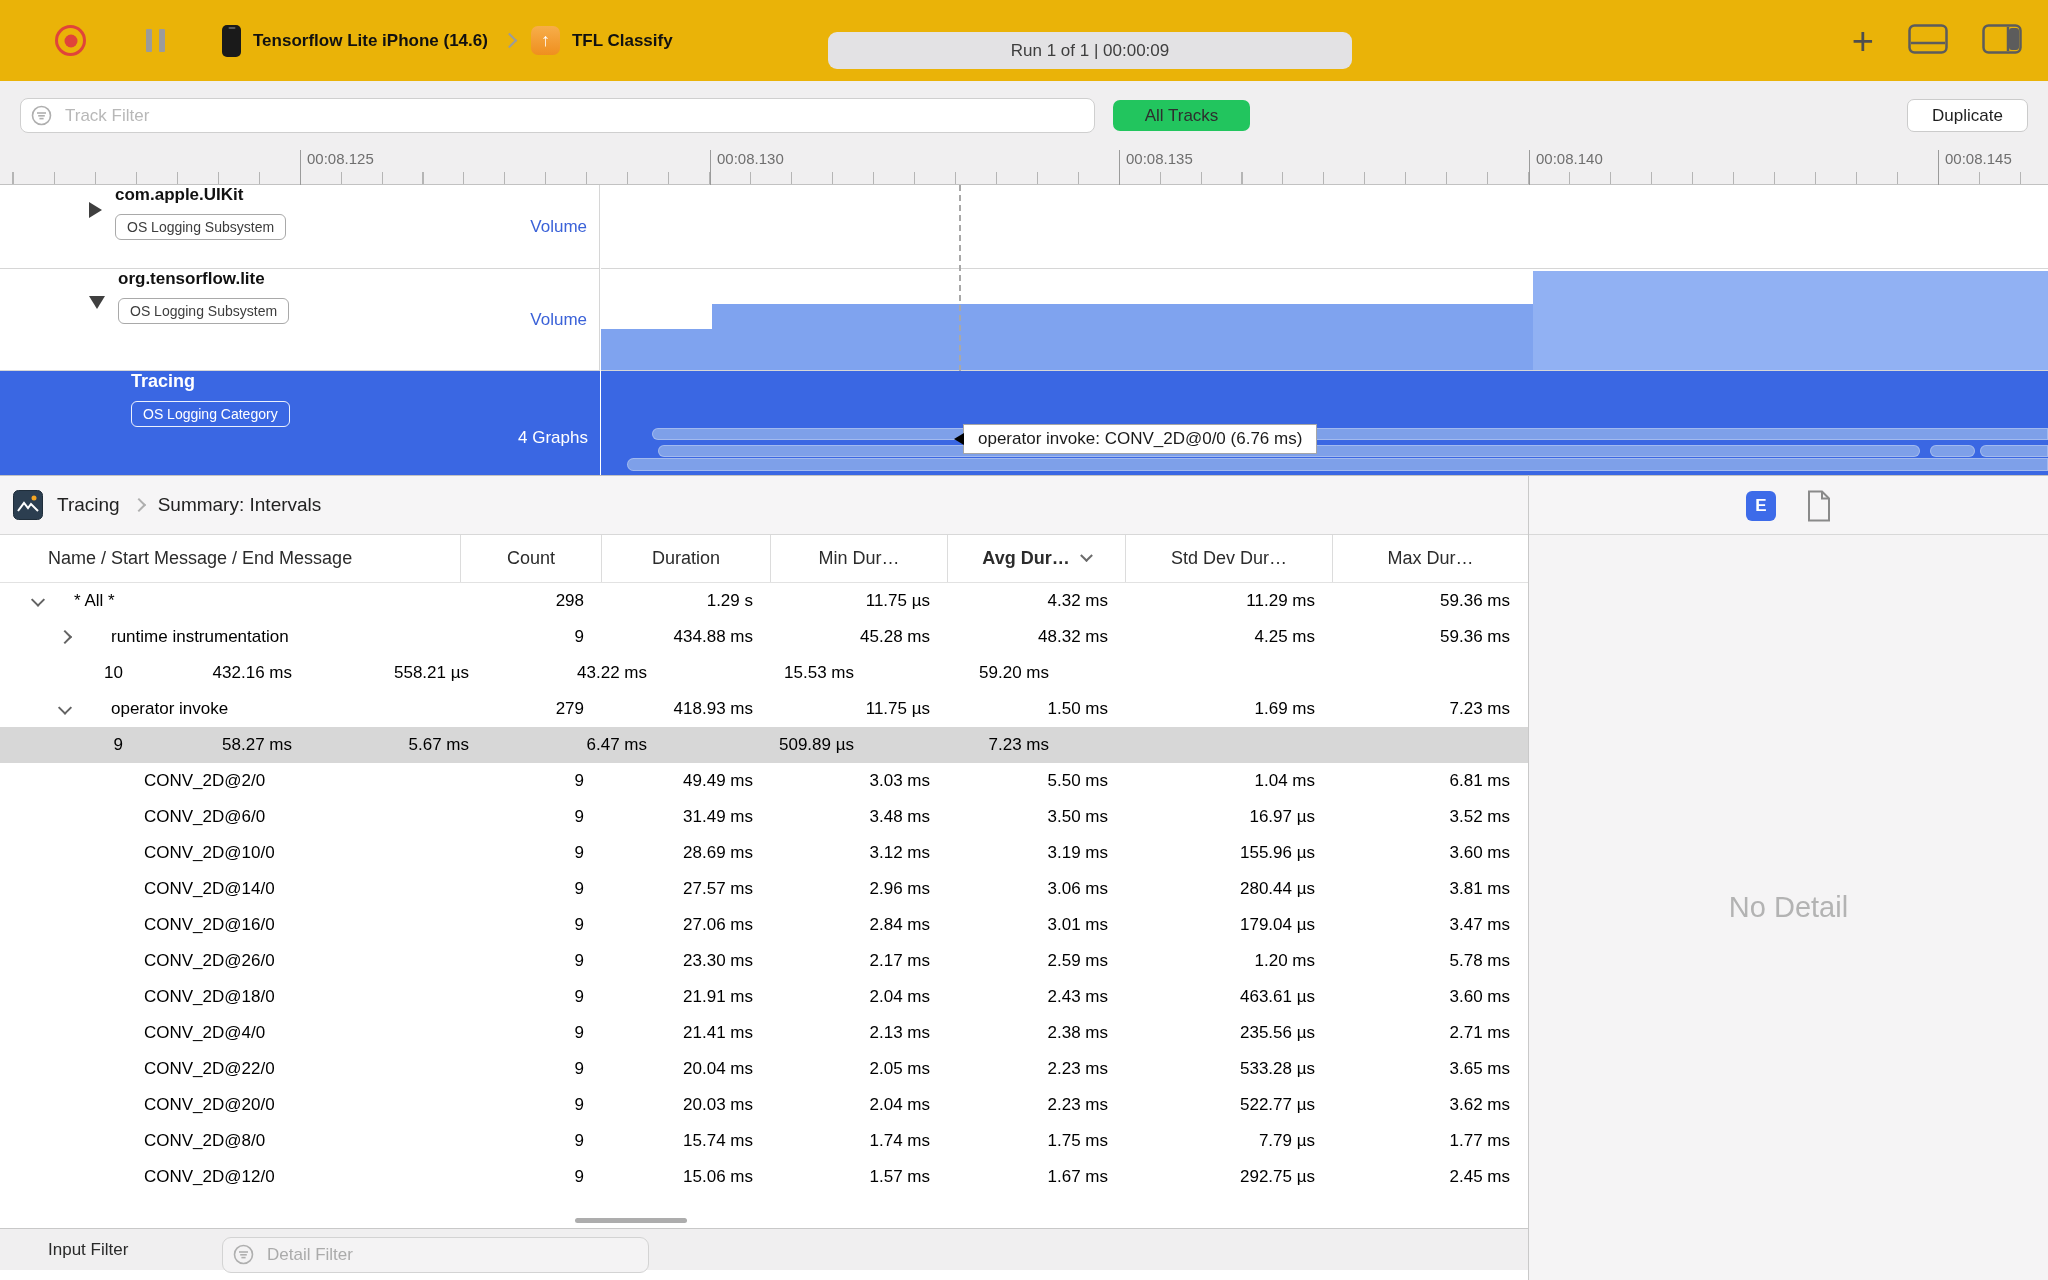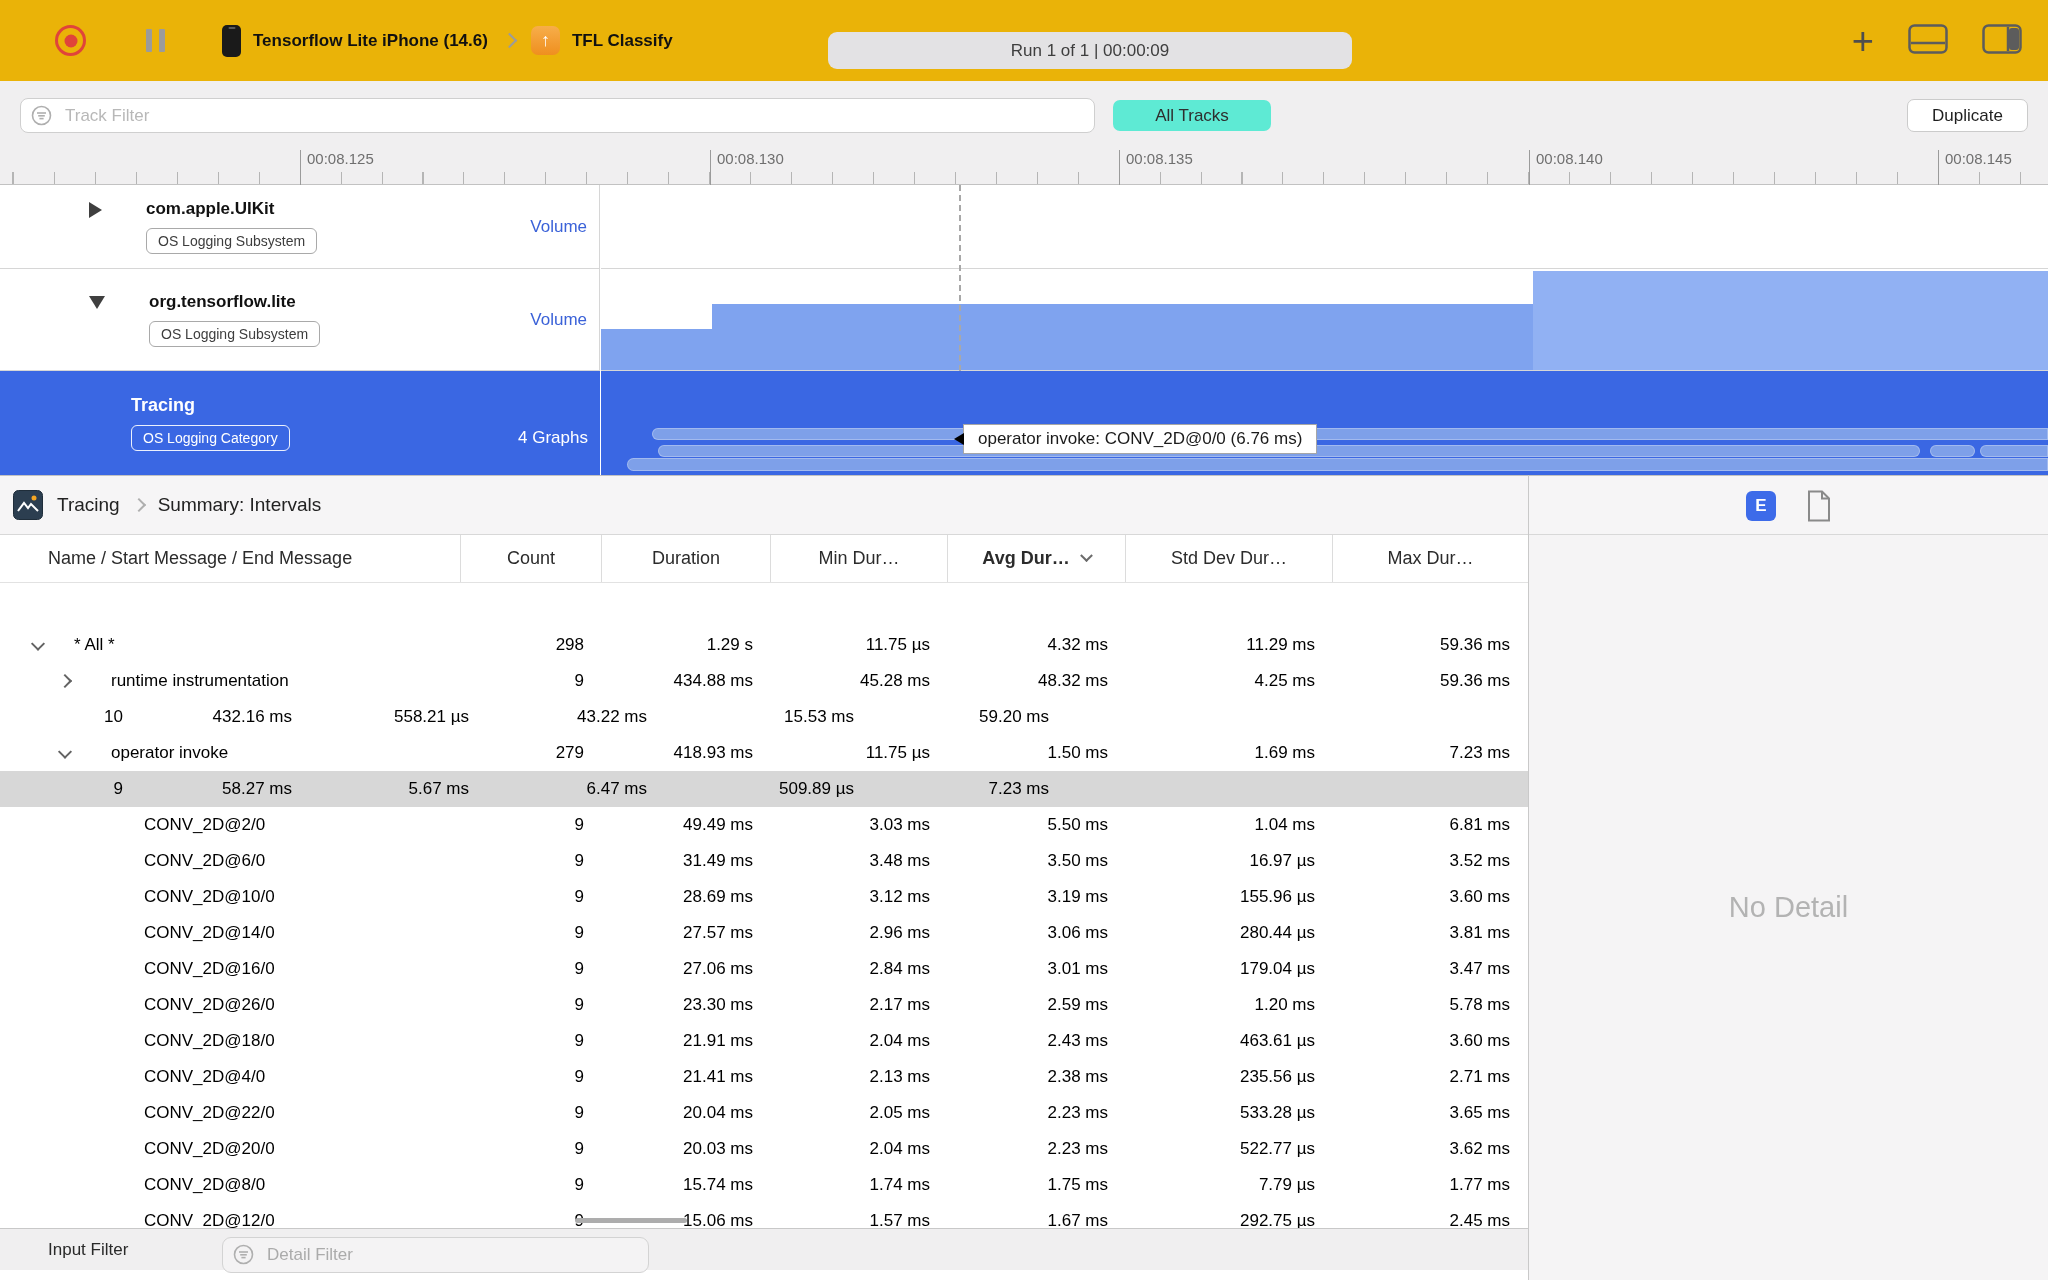--- a/index.html
+++ b/index.html
@@ -23,40 +23,40 @@
   .tb-right { position:absolute; right:0; top:0; height:81px; display:flex; align-items:center; gap:34px; padding-right:26px; }
   .plus-btn { font-size:38px; font-weight:300; color:#4E4E4E; line-height:1; cursor:pointer; }
   .pane-icon { cursor:pointer; display:block; }
 
   
   .filterbar { position:absolute; left:0; top:81px; width:2048px; height:63px; background:#F0EFF0; }
   .tf-wrap { position:absolute; left:20px; top:17px; width:1075px; height:35px; }
   .tf-wrap input { width:100%; height:100%; border:1px solid #CFCFCF; border-radius:8px; background:#fff; font-size:17px; padding:0 14px 0 44px; outline:none; color:#333; font-family:inherit; }
   .tf-wrap input::placeholder { color:#B8B8B8; }
   .filter-glyph { position:absolute; left:11px; top:7px; width:21px; height:21px; }
-  .all-tracks { position:absolute; left:1113px; top:19px; width:158px; height:31px; background:#5eead4; border-radius:7px; display:flex; align-items:center; justify-content:center; font-size:17px; color:#2E2E2E; cursor:pointer; }
+  .all-tracks { position:absolute; left:1113px; top:19px; width:137px; height:31px; background:#22c55e; border-radius:7px; display:flex; align-items:center; justify-content:center; font-size:17px; color:#2E2E2E; cursor:pointer; }
   .dup-btn { position:absolute; left:1907px; top:18px; width:121px; height:33px; background:#FFFFFF; border:1px solid #CBCBCB; border-radius:7px; display:flex; align-items:center; justify-content:center; font-size:17px; color:#1F1F1F; cursor:pointer; }
 
   
   .ruler { position:absolute; left:0; top:144px; width:2048px; height:41px; background:#F0EFF0; border-bottom:1px solid #C2C2C2; }
   .ticks { position:absolute; left:0; right:0; bottom:0; height:12px;
     background-image:repeating-linear-gradient(to right,#B5B5B5 0px,#B5B5B5 1px,transparent 1px,transparent 40.95px);
     background-position:13px 0; }
   .rlabel { position:absolute; top:6px; height:35px; border-left:1px solid #9B9B9B; padding-left:6px; font-size:15px; color:#6F6F6F; }
 
   
   .tracks { position:absolute; left:0; top:185px; width:2048px; height:290px; }
   .track { position:absolute; left:0; width:2048px; }
   .t1 { top:0; height:84px; }
   .t2 { top:84px; height:102px; }
   .t3 { top:186px; height:104px; }
   .side { position:absolute; left:0; top:0; width:600px; height:100%; background:#fff; border-right:1px solid #D6D6D6; border-bottom:1px solid #D6D6D6; }
   .content { position:absolute; left:601px; top:0; right:0; height:100%; background:#fff; border-bottom:1px solid #D6D6D6; overflow:hidden; }
   .t3 .side, .t3 .content { background:#3A67E3; border-right:none; border-bottom:none; }
-  .side-flex { display:flex; align-items:center; height:100%; padding-left:89px;gap:31px; }
+  .side-flex { display:flex; height:100%; padding-left:89px; }
   .tri { align-self:flex-start; margin-right:13px; cursor:pointer; }
   .tri-right { width:0; height:0; border-left:13px solid #3F3F3F; border-top:8px solid transparent; border-bottom:8px solid transparent; }
   .tri-down { width:0; height:0; border-top:13px solid #3F3F3F; border-left:8px solid transparent; border-right:8px solid transparent; }
   .t1 .tri { margin-top:17px; }
   .t2 .tri { margin-top:27px; }
   .tname { font-size:17px; font-weight:700; color:#111; margin-bottom:9px; }
   .badge { display:inline-block; width:fit-content; border:1px solid #A9A9A9; border-radius:6px; padding:4px 11px; font-size:14px; color:#3D3D3D; background:#fff; }
   .meta { position:absolute; right:12px; top:50%; transform:translateY(-50%); font-size:17px; color:#3B62D8; }
   .t3 .tname { color:#fff; font-size:18px; }
   .t3 .badge { border-color:rgba(255,255,255,0.9); color:#fff; background:transparent; }
@@ -89,21 +89,21 @@
 
   
   .thead { position:absolute; left:0; top:535px; width:1528px; height:48px; background:#fff; border-bottom:1px solid #E2E2E2; display:flex; }
   .hc { display:flex; align-items:center; justify-content:center; font-size:18px; color:#2B2B2B; border-right:1px solid #DCDCDC; height:100%; }
   .hc.name { justify-content:flex-start; padding-left:48px; }
   .hc.avg { font-weight:700; }
   .hc.max { border-right:none; }
   .sortchev { width:9px; height:9px; border-right:2px solid #6B6B6B; border-bottom:2px solid #6B6B6B; transform:rotate(45deg) translate(-2px,-2px); margin-left:12px; }
   .c.name { width:461px; } .c.count { width:141px; } .c.duration { width:169px; }
   .c.min { width:177px; } .c.avg { width:178px; } .c.std { width:207px; } .c.max { width:195px; }
-  .tbody { position:absolute; left:0; top:583px; width:1528px;margin-top:44px; }
+  .tbody { position:absolute; left:0; top:583px; width:1528px; }
   .trow { display:flex; height:36px; align-items:center; font-size:17px; color:#000; width:1528px; }
   .trow.sel { background:#D7D7D7; }
   .c { flex:none; }
   .num { text-align:right; padding-right:18px; }
   .c.name { position:relative; height:100%; display:flex; align-items:center; }
   .lvl0 { padding-left:74px; } .lvl1 { padding-left:111px; } .lvl2 { padding-left:144px; }
   .chev { position:absolute; top:50%; width:10px; height:10px; border-right:2px solid #636363; border-bottom:2px solid #636363; cursor:pointer; }
   .chev.closed { transform:translateY(-50%) rotate(-45deg); }
   .chev.open { transform:translateY(-62%) rotate(45deg); }
   .lvl0 .chev { left:33px; } .lvl1 .chev { left:60px; }

